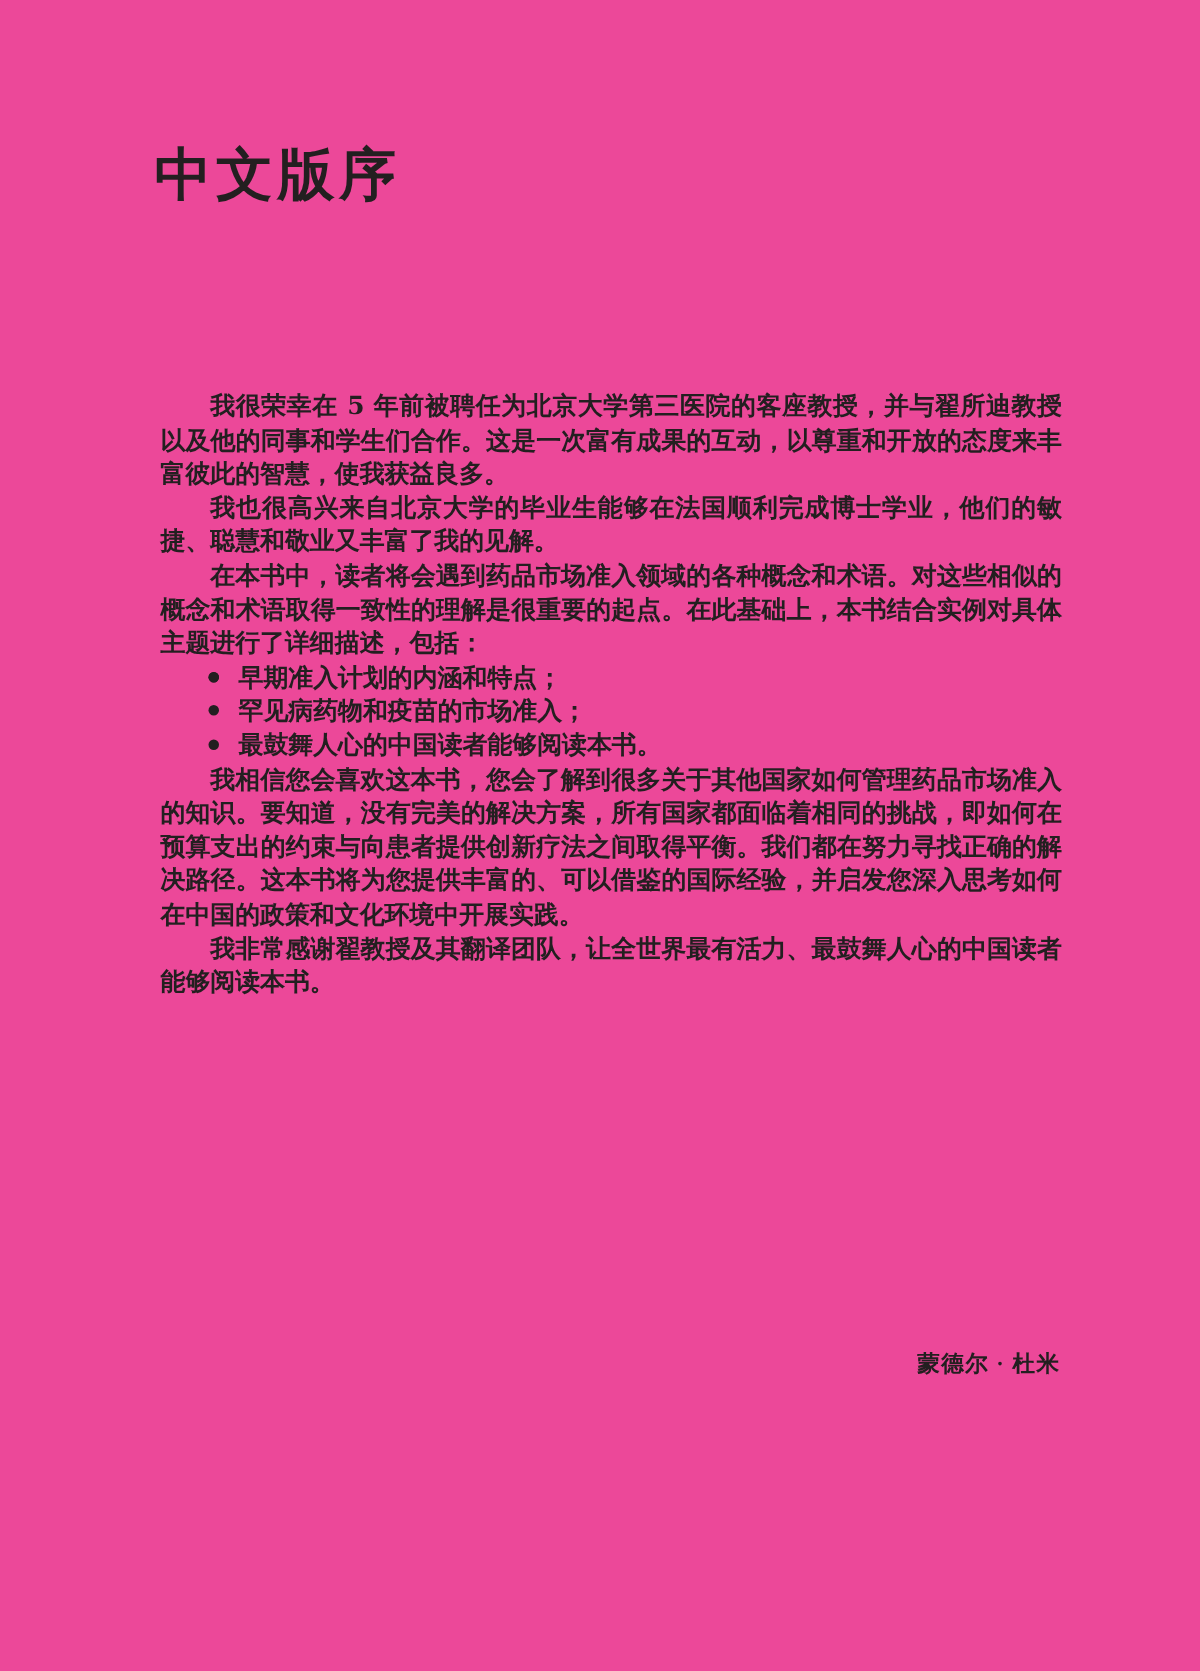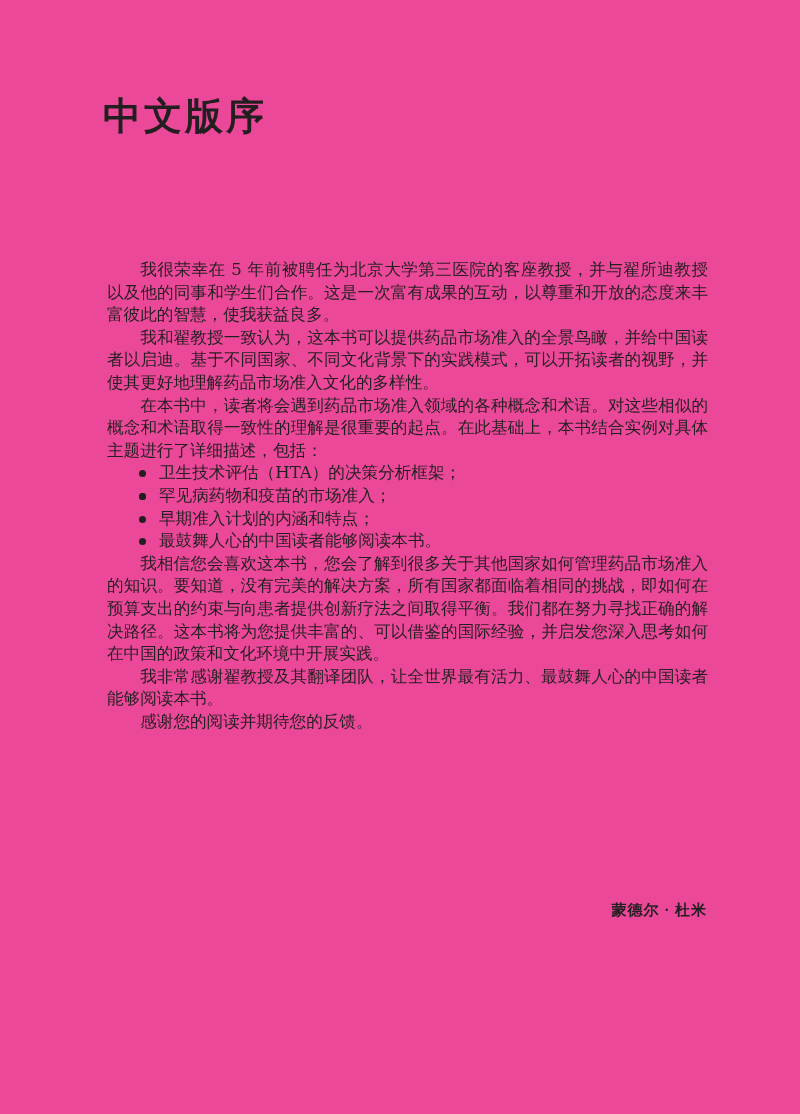--- a/index.html
+++ b/index.html
@@ -35,20 +35,21 @@
     }
     .body {
       position: absolute;
       left: 107px;
       top: 259px;
       width: 601px;
       font-family: "DejaVu Serif", "Liberation Serif", serif;
       font-size: 16.6px;
       line-height: 22.6px;
       color: #231f20;
+      font-weight: bold;
     }
     .para {
       margin: 0;
       text-indent: 2em;
       text-align: justify;
       text-justify: inter-character;
     }
     .bullets {
       list-style: none;
       margin: 0;
@@ -81,44 +82,39 @@
     }
   </style>
 </head>
 <body>
 
 <div class="page">
   <h1 class="title">中文版序</h1>
 
   <div class="body">
     <p class="para">我很荣幸在 5 年前被聘任为北京大学第三医院的客座教授，并与翟所迪教授以及他的同事和学生们合作。这是一次富有成果的互动，以尊重和开放的态度来丰富彼此的智慧，使我获益良多。</p>
-    <p class="para">我和翟教授一致认为，这本书可以提供药品市场准入的全景鸟瞰，并给中国读者以启迪。基于不同国家、不同文化背景下的实践模式，可以开拓读者的视野，并使其更好地理解药品市场准入文化的多样性。</p>
+    <p class="para">我也很高兴来自北京大学的毕业生能够在法国顺利完成博士学业，他们的敏捷、聪慧和敬业又丰富了我的见解。</p>
     <p class="para">在本书中，读者将会遇到药品市场准入领域的各种概念和术语。对这些相似的概念和术语取得一致性的理解是很重要的起点。在此基础上，本书结合实例对具体主题进行了详细描述，包括：</p>
 
     <ul class="bullets">
       <li class="bullet-item">
         <span class="bullet-dot"></span>
-        <span>卫生技术评估（HTA）的决策分析框架；</span>
       </li>
       <li class="bullet-item">
         <span class="bullet-dot"></span>
+        <span>早期准入计划的内涵和特点；</span>
       </li>
       <li class="bullet-item">
         <span class="bullet-dot"></span>
         <span>罕见病药物和疫苗的市场准入；</span>
-      </li>
-      <li class="bullet-item">
-        <span class="bullet-dot"></span>
-        <span>早期准入计划的内涵和特点；</span>
       </li>
       <li class="bullet-item">
         <span class="bullet-dot"></span>
         <span>最鼓舞人心的中国读者能够阅读本书。</span>
       </li>
     </ul>
 
     <p class="para">我相信您会喜欢这本书，您会了解到很多关于其他国家如何管理药品市场准入的知识。要知道，没有完美的解决方案，所有国家都面临着相同的挑战，即如何在预算支出的约束与向患者提供创新疗法之间取得平衡。我们都在努力寻找正确的解决路径。这本书将为您提供丰富的、可以借鉴的国际经验，并启发您深入思考如何在中国的政策和文化环境中开展实践。</p>
     <p class="para">我非常感谢翟教授及其翻译团队，让全世界最有活力、最鼓舞人心的中国读者能够阅读本书。</p>
-    <p class="para">感谢您的阅读并期待您的反馈。</p>
   </div>
 
   <div class="signature">蒙德尔 · 杜米</div>
 </div>
 
 </body></html>

